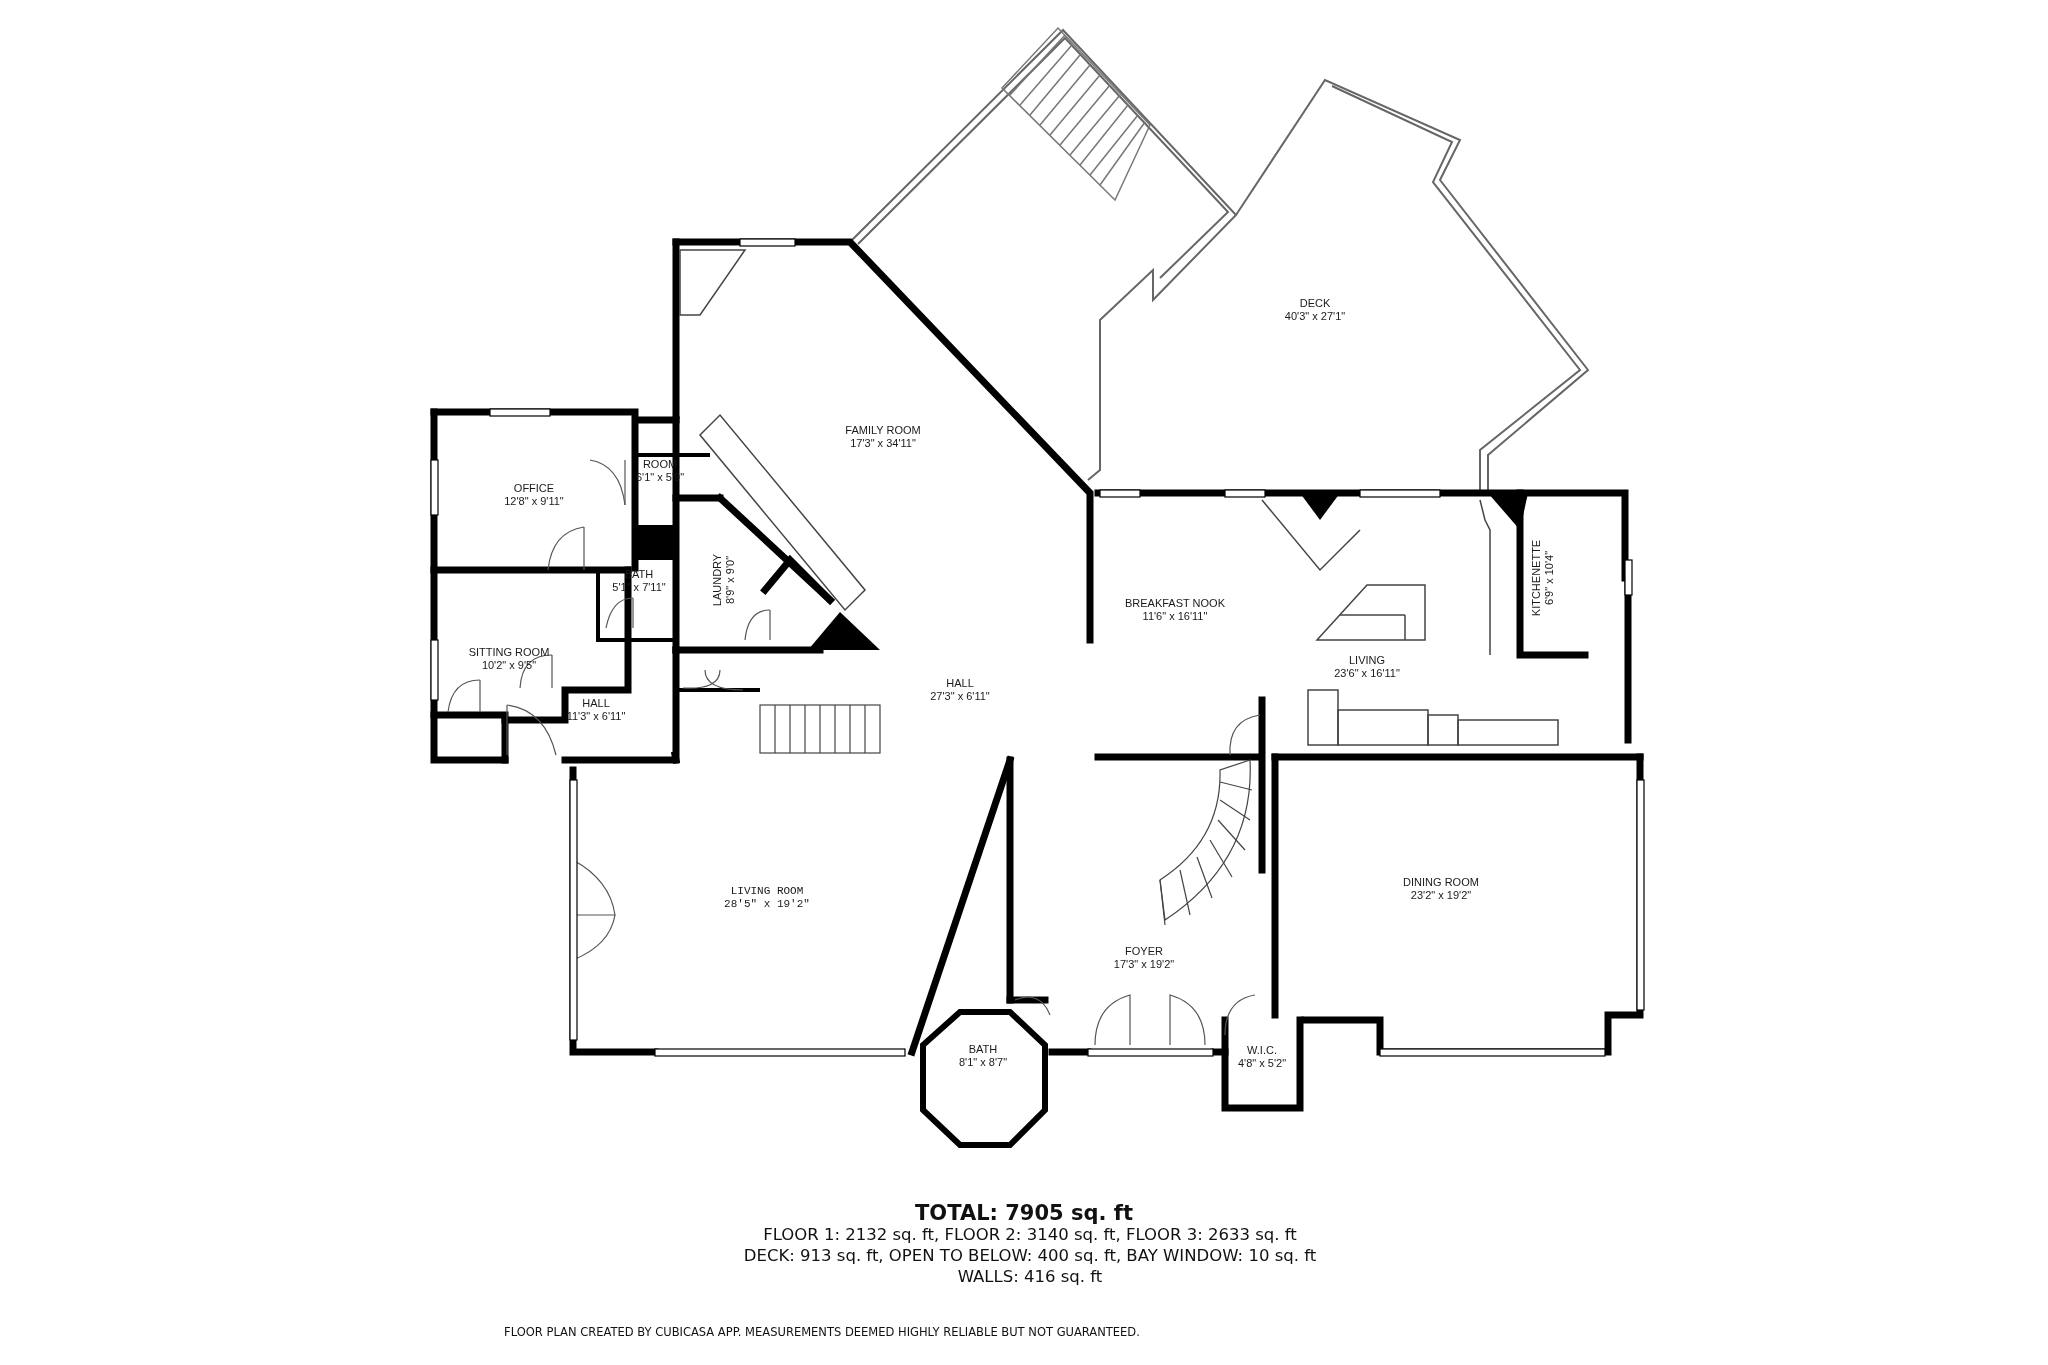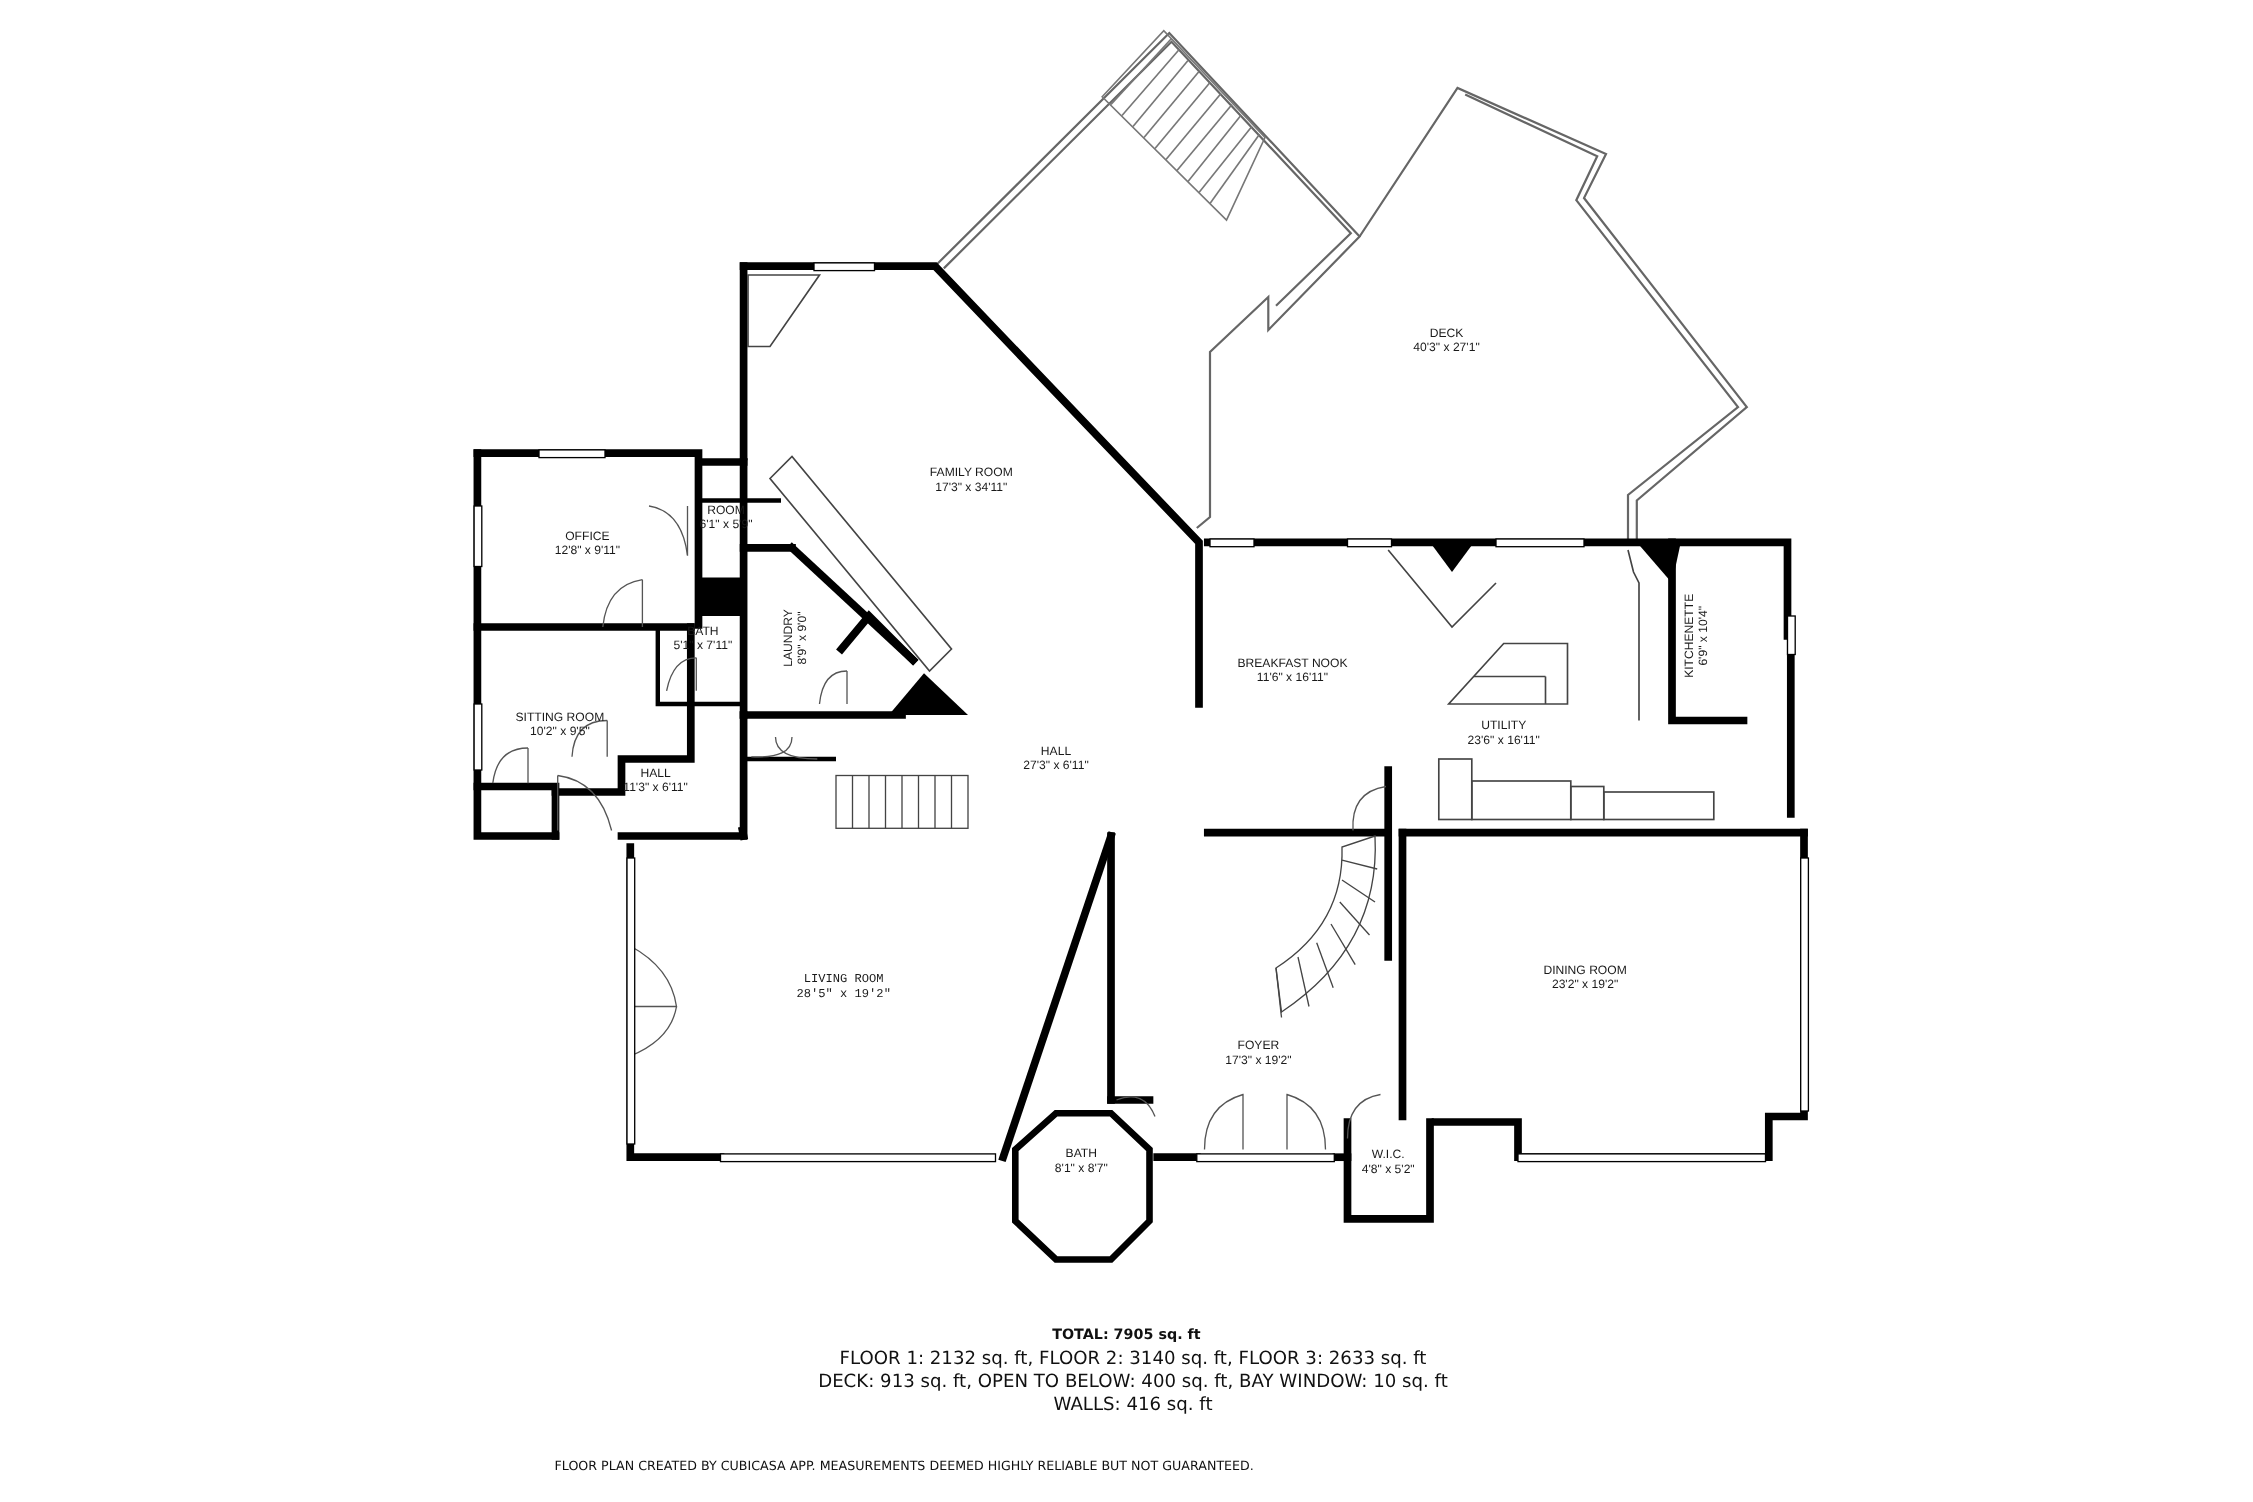--- a/index.html
+++ b/index.html
@@ -3,21 +3,21 @@
 <meta charset="utf-8">
 <style>
   html, body { margin: 0; padding: 0; background: #ffffff; }
   body { width: 2048px; height: 1365px; position: relative; overflow: hidden; font-family: "Liberation Sans", sans-serif; color: #222; }
   #plan { position: absolute; left: 0; top: 0; width: 2048px; height: 1365px; }
   .room-label { position: absolute; text-align: center; font-family: "Liberation Sans", sans-serif; font-size: 11px; line-height: 13px; color: #1a1a1a; white-space: nowrap; transform: translate(-50%, -50%); }
   .room-label .name { display: block; }
   .room-label .dims { display: block; }
   .room-label.vertical { transform: translate(-50%, -50%) rotate(-90deg); }
   #summary { position: absolute; left: 0; width: 2048px; top: 1203px; text-align: center; font-family: "DejaVu Sans", sans-serif; color: #111; }
-  #summary .total { font-weight: bold; font-size: 13px; line-height: 21px; }
+  #summary .total { font-weight: bold; font-size: 21px; line-height: 21px; }
   #summary .line { font-size: 16.5px; line-height: 21px; padding-left: 12px; }
   #disclaimer { position: absolute; left: 0; width: 1644px; top: 1325px; text-align: center; font-family: "DejaVu Sans", sans-serif; font-size: 11.5px; color: #111; }
 </style>
 </head>
 <body>
 
 <svg id="plan" viewBox="0 0 2048 1365" xmlns="http://www.w3.org/2000/svg">
   <g fill="none" stroke="#666" stroke-width="2">
 
     <polyline points="852,240 1063,30 1236,215 1153,300 1153,270 1100,320 1100,470 1088,480"></polyline>
@@ -211,21 +211,21 @@
 </div>
 <div class="room-label" style="left:960px; top:690px;">
   <span class="name">HALL</span>
   <span class="dims">27'3" x 6'11"</span>
 </div>
 <div class="room-label" style="left:1175px; top:610px;">
   <span class="name">BREAKFAST NOOK</span>
   <span class="dims">11'6" x 16'11"</span>
 </div>
 <div class="room-label" style="left:1367px; top:667px;">
-  <span class="name">UTILITY</span>
+  <span class="name">LIVING</span>
   <span class="dims">23'6" x 16'11"</span>
 </div>
 <div class="room-label vertical" style="left:1543px; top:578px;">
   <span class="name">KITCHENETTE</span>
   <span class="dims">6'9" x 10'4"</span>
 </div>
 <div class="room-label" style="left:767px; top:898px;font-family:Liberation Mono, monospace;">
   <span class="name">LIVING ROOM</span>
   <span class="dims">28'5" x 19'2"</span>
 </div>

